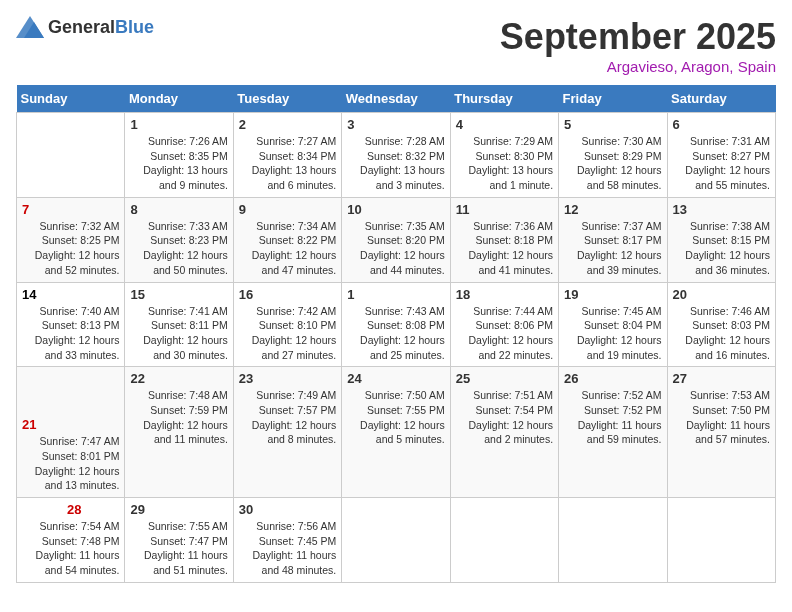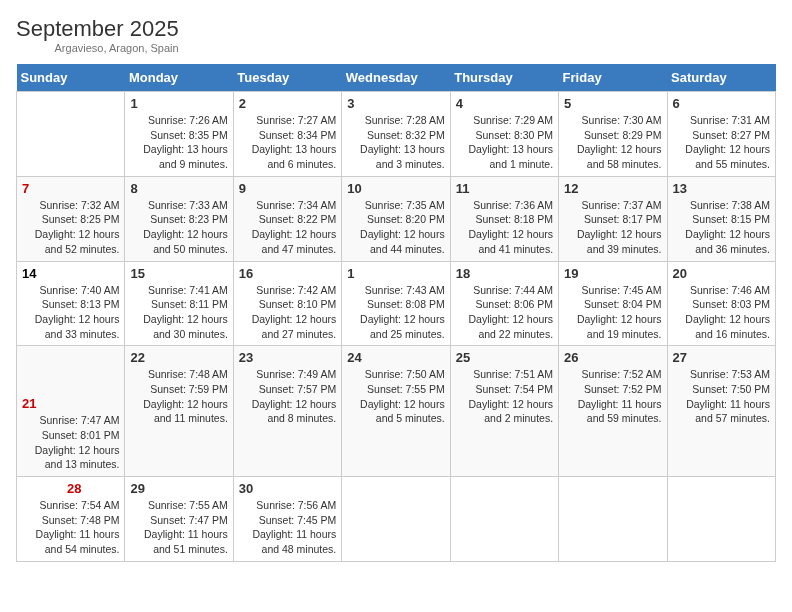--- a/index.html
+++ b/index.html
@@ -32,27 +32,27 @@
       color: #3a7abf;
     }
     .logo-icon {
       width: 28px;
       height: 22px;
     }
     .title-block {
       text-align: right;
     }
     .month-title {
-      font-size: 22px;
-      font-weight: normal;
+      font-size: 36px;
+      font-weight: bold;
       color: #333;
     }
     .location-title {
-      font-size: 11px;
-      color: #737373;
+      font-size: 15px;
+      color: #a21caf;
     }
     table {
       width: 100%;
       border-collapse: collapse;
       font-size: 11px;
       border-radius: 17px;
     }
     thead tr th {
       background-color: #3a7abf;
       color: #fff;
@@ -89,20 +89,29 @@
       color: #c00;
     }
     tbody tr td.sunday .day-num {
       color: #c00;
     }
   </style>
 </head>
 <body>
 
 <div class="header">
+  <div class="logo">
+    <svg class="logo-icon" viewBox="0 0 28 22" xmlns="http://www.w3.org/2000/svg">
+      <polygon points="0,22 14,0 28,22" fill="#3a7abf" opacity="0.85"></polygon>
+      <polygon points="8,22 18,6 28,22" fill="#3a7abf"></polygon>
+    </svg>
+    <div>
+      <span class="logo-text-general">General</span><span class="logo-text-blue">Blue</span>
+    </div>
+  </div>
   <div class="title-block">
     <div class="month-title">September 2025</div>
     <div class="location-title">Argavieso, Aragon, Spain</div>
   </div>
 </div>
 
 <table>
   <thead>
     <tr id="weekday-header">
     <th>Sunday</th>

